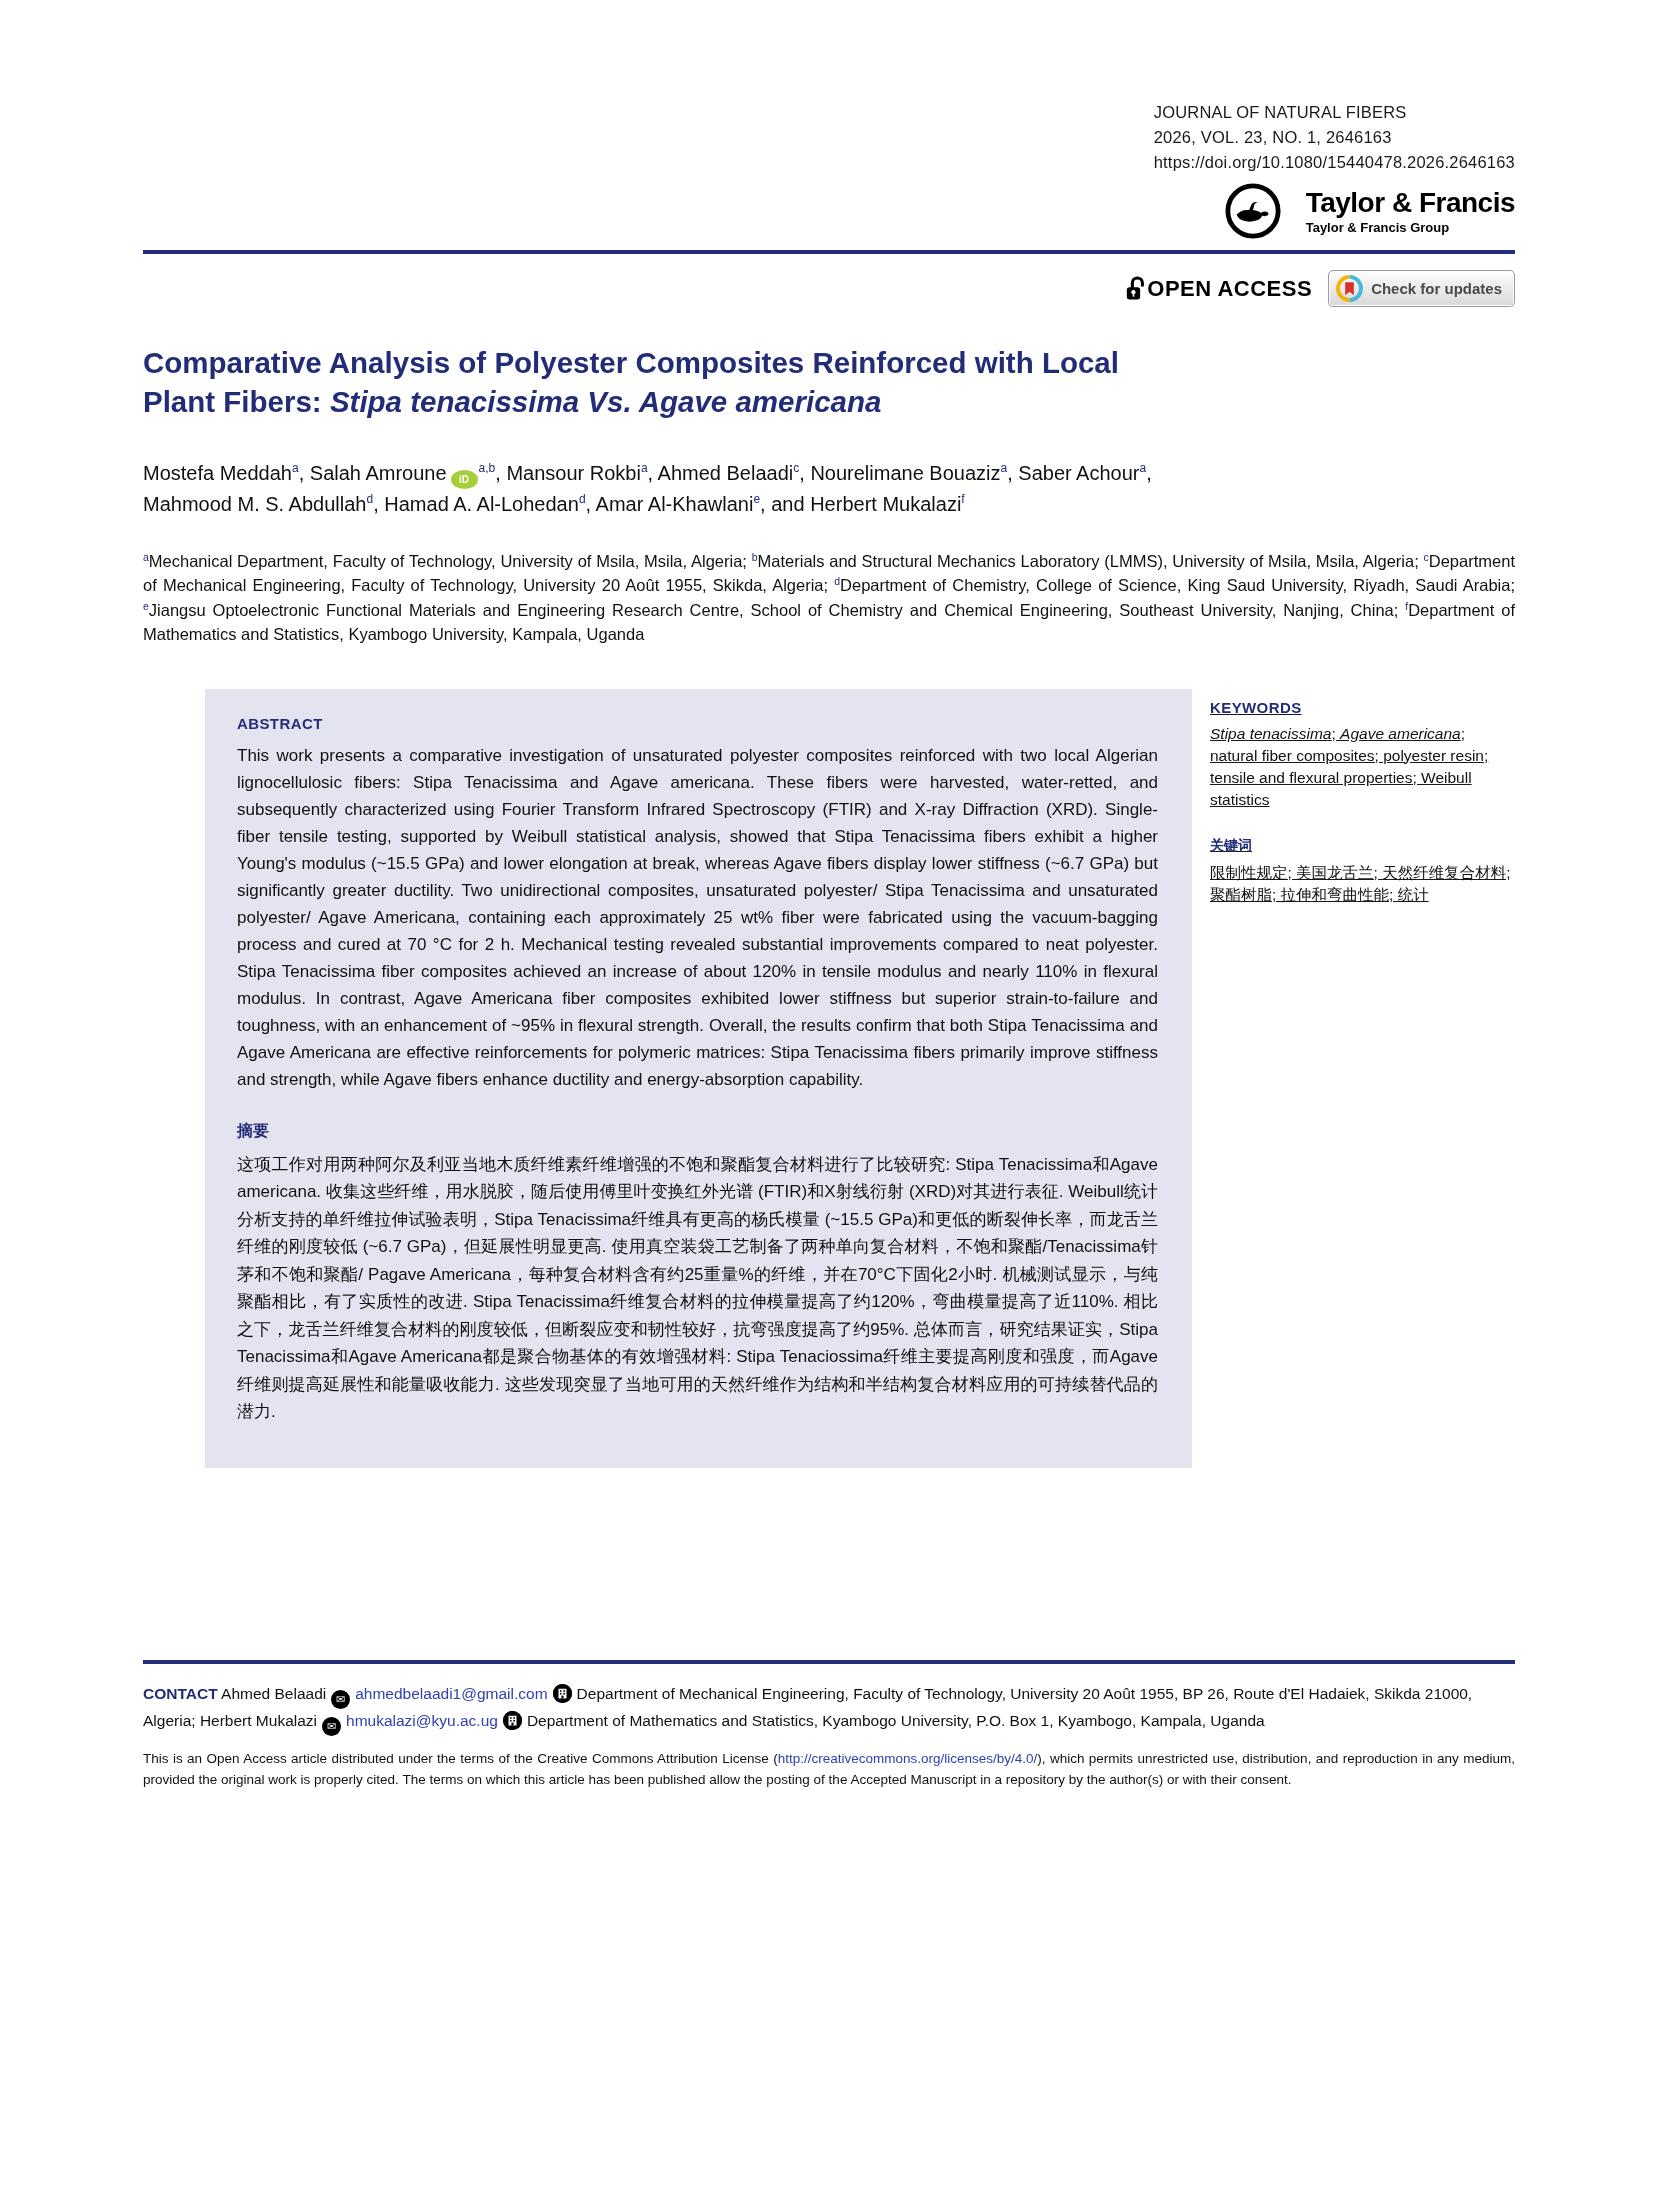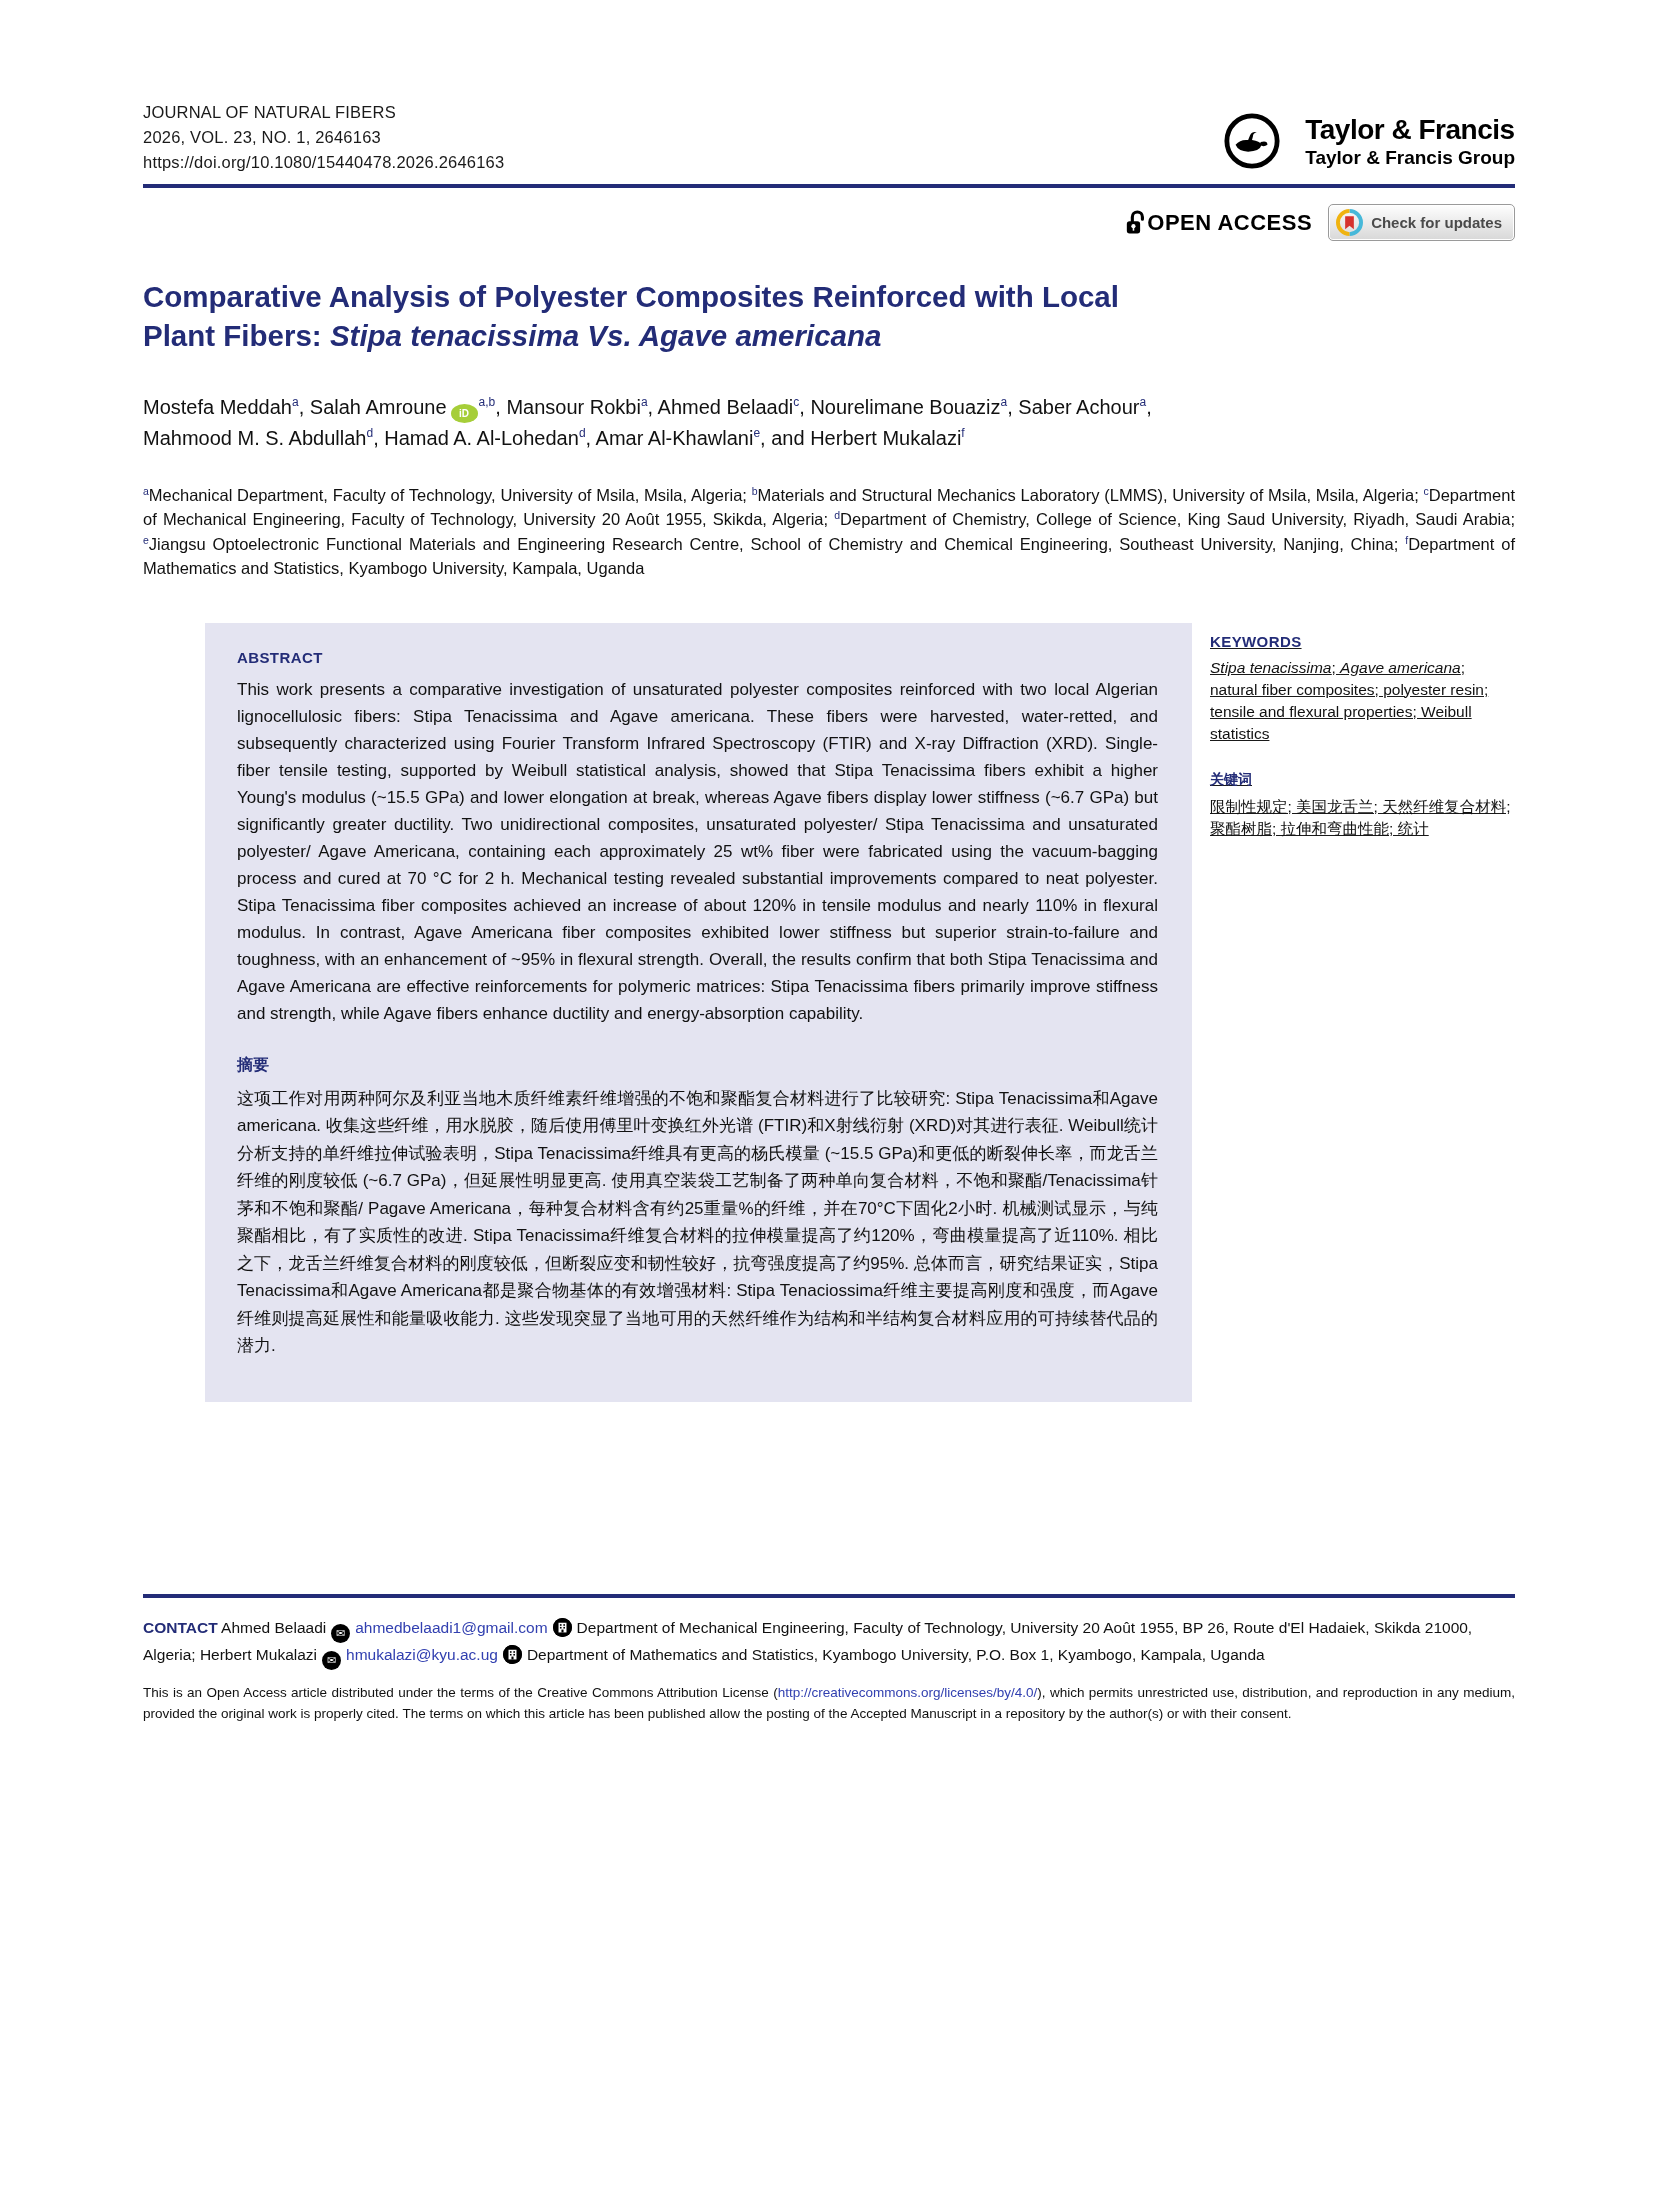--- a/index.html
+++ b/index.html
@@ -4,25 +4,25 @@
 <style>
   * { margin:0; padding:0; box-sizing:border-box; }
   html,body { background:#ffffff; }
   body {
     width:1654px; height:2205px; overflow:hidden;
     font-family:"Liberation Sans", sans-serif; color:#1a1a1a;
   }
   .page { padding:100px 139px 0 143px; }
 
   
-  .header-row { display:flex; justify-content:space-between; align-items:center; }
+  .header-row { display:flex; justify-content:space-between; align-items:flex-end;flex-direction:column; }
   .journal-meta { font-size:16.5px; line-height:1.5; letter-spacing:0.2px; }
   .logo { display:flex; align-items:center; gap:24px; margin-top:8px; }
   .logo-text .tf-name { font-size:28px; font-weight:bold; letter-spacing:-0.5px; color:#000; }
-  .logo-text .tf-group { font-size:19px; font-weight:bold; margin-top:1px; color:#000; }
+  .logo-text .tf-group { font-size:13px; font-weight:bold; margin-top:1px; color:#000; }
 
   .rule-navy { height:4px; background:#232c77; margin-top:10px; }
 
   
   .oa-row { display:flex; justify-content:flex-end; align-items:center; gap:16px; margin-top:16px; }
   .oa-label { display:flex; align-items:center; gap:0; font-size:22px; font-weight:bold; letter-spacing:0.5px; color:#000; }
   .badge {
     display:inline-flex; align-items:center; gap:8px;
     border:1px solid #9a9a9a; border-radius:5px;
     background:linear-gradient(#fefefe,#d8d8d8);

